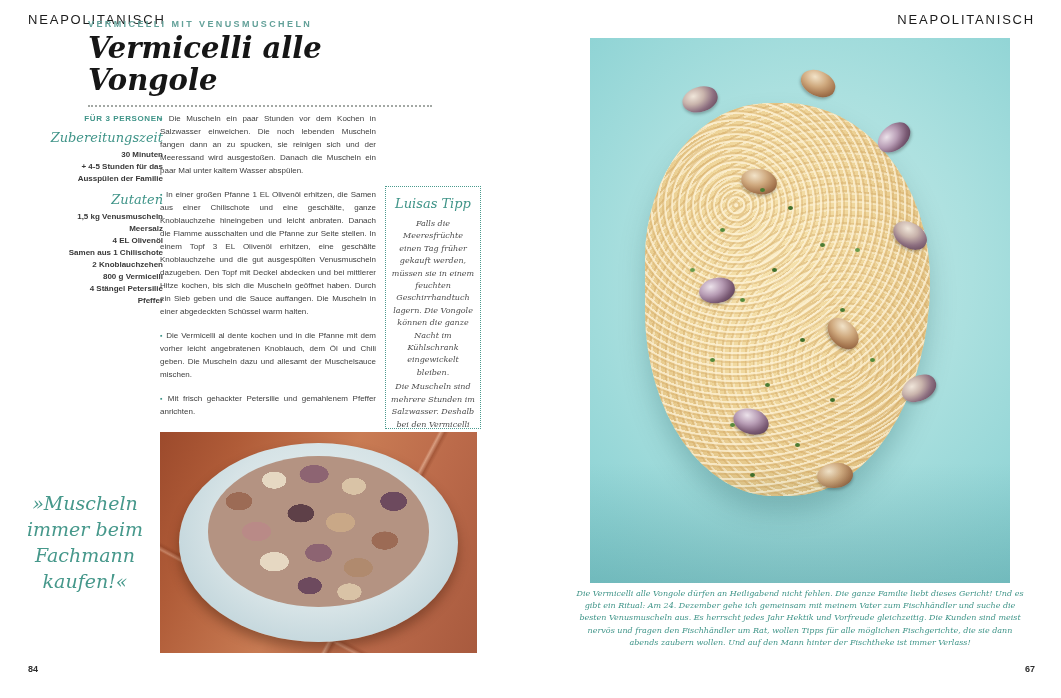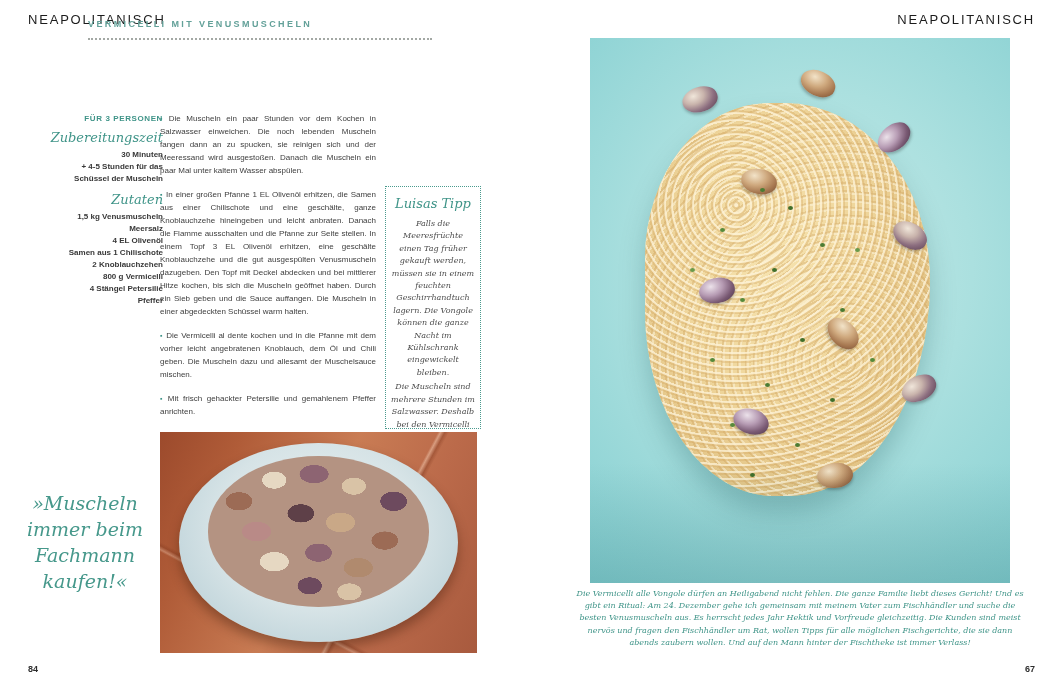--- a/index.html
+++ b/index.html
@@ -94,29 +94,30 @@
     font-family:"DejaVu Serif","Liberation Serif",serif;font-style:italic;
     font-size:8px;line-height:12.2px;color:#3f9488;}
 </style>
 </head>
 <body>
 
 <div class="abs runhead" style="left:28px;">NEAPOLITANISCH</div>
 
 <div class="abs title-wrap">
   <div class="kicker">VERMICELLI MIT VENUSMUSCHELN</div>
+  <div class="script main-title">Vermicelli alle Vongole</div>
   <div class="dotted-rule"></div>
 </div>
 
 <div class="abs meta">
   <div class="serves">FÜR 3 PERSONEN</div>
   <div class="script meta-head">Zubereitungszeit</div>
   <div class="meta-line">30 Minuten</div>
   <div class="meta-line">+ 4-5 Stunden für das</div>
-  <div class="meta-line">Schüssel der Muscheln</div>
+  <div class="meta-line">Ausspülen der Familie</div>
   <div class="script meta-head">Zutaten</div>
   <div class="meta-line">1,5 kg Venusmuscheln</div>
   <div class="meta-line">Meersalz</div>
   <div class="meta-line">4 EL Olivenöl</div>
   <div class="meta-line">Samen aus 1 Chilischote</div>
   <div class="meta-line">2 Knoblauchzehen</div>
   <div class="meta-line">800 g Vermicelli</div>
   <div class="meta-line">4 Stängel Petersilie</div>
   <div class="meta-line">Pfeffer</div>
 </div>

